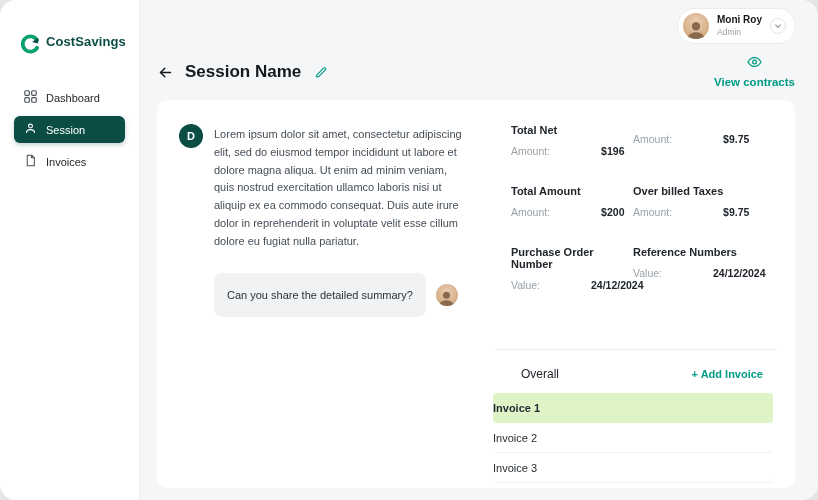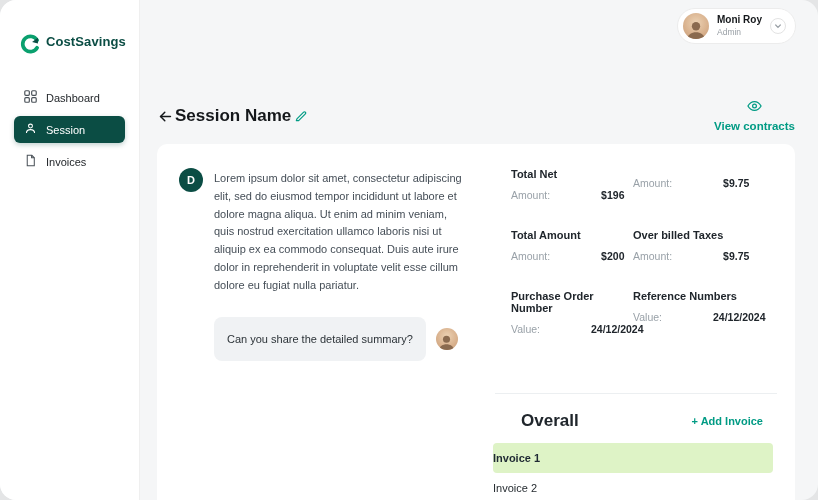--- a/index.html
+++ b/index.html
@@ -17,21 +17,21 @@
   .sidebar{position:absolute;left:0;top:0;bottom:0;width:140px;background:#fff;border-right:1px solid #efefef;}
   .logo{display:flex;align-items:flex-start;gap:6px;padding:34px 0 0 20px;cursor:pointer;}
   .logo-text{font-size:13px;font-weight:bold;color:var(--brand_dark);letter-spacing:.1px;}
   .nav{margin-top:26px;}
   .nav-item{display:flex;align-items:center;gap:9px;height:27px;margin:5px 14px;padding:0 10px;border-radius:6px;font-size:11px;color:#23272b;cursor:pointer;}
   .nav-item svg{flex:0 0 auto;}
   .nav-item.active{background:var(--brand_dark);color:#fff;box-shadow:0 2px 5px rgba(11,77,68,.25);}
 
   
   .main{position:absolute;left:141px;top:0;right:0;bottom:0;}
-  .main-header{display:flex;align-items:center;gap:1px;padding:56px 23px 0 16px;margin-top:44px;}
+  .main-header{display:flex;align-items:center;gap:11px;padding:56px 23px 0 16px;}
   .back-btn{display:flex;align-items:center;cursor:pointer;}
   .page-title{font-size:17px;font-weight:bold;color:#15181b;}
   .edit-btn{display:flex;align-items:center;cursor:pointer;margin-left:2px;}
   .spacer{flex:1;}
   .view-contracts{display:flex;align-items:center;gap:6px;color:var(--accent);font-size:11.5px;font-weight:bold;cursor:pointer;flex-direction:column;}
 
   
   .card{display:flex;margin:12px 23px 8px 16px;height:388px;background:#fff;border-radius:10px;overflow:hidden;}
 
   .chat-col{width:330px;flex:0 0 330px;padding:24px 18px 0 22px;}
@@ -43,21 +43,21 @@
   .photo-avatar{width:22px;height:22px;border-radius:50%;background:radial-gradient(circle at 50% 38%,#ecd2b4 0%,#d8b08c 60%,#c49a77 100%);overflow:hidden;flex:0 0 22px;display:flex;align-items:flex-end;justify-content:center;}
   .photo-avatar svg{display:block;}
 
   .summary-col{flex:1;padding:24px 12px 0 4px;display:flex;flex-direction:column;}
   .fields-grid{display:grid;grid-template-columns:122px auto;row-gap:28px;margin-left:20px;}
   .field-label{font-size:11px;font-weight:bold;color:#20262c;}
   .field-value-line{margin-top:9px;font-size:10.5px;color:#99a1a8;}
   .field-value{color:#20262c;font-weight:bold;margin-left:3px;padding-left:48px;}
   .divider{border:none;border-top:1px solid #eceff1;margin:58px 6px 0 4px;}
   .overall-row{display:flex;align-items:center;justify-content:space-between;padding:17px 20px 12px 30px;}
-  .overall-label{font-size:17px;font-weight:bold;color:#20262c;}
+  .overall-label{font-size:12px;font-weight:normal;color:#20262c;}
   .add-invoice{font-size:11px;font-weight:bold;color:var(--accent);cursor:pointer;}
   .invoice-list{margin:0 10px 0 2px;}
   .invoice-row{display:flex;align-items:center;height:30px;font-size:11px;color:#262c31;border-bottom:1px solid #f0f1f3;border-radius:4px;cursor:pointer;}
   .invoice-row.selected{background:var(--highlight);border-bottom-color:transparent;font-weight:bold;color:#1f2933;}
 
   
   .user-pill{position:absolute;top:8px;right:22px;display:flex;align-items:center;gap:8px;background:#fff;border:1px solid #ececec;border-radius:20px;padding:4px 9px 4px 5px;cursor:pointer;}
   .user-pill .photo-avatar{width:26px;height:26px;flex:0 0 26px;}
   .user-meta{display:flex;flex-direction:column;line-height:1.25;}
   .user-name{font-size:10px;font-weight:bold;color:#15181b;}

